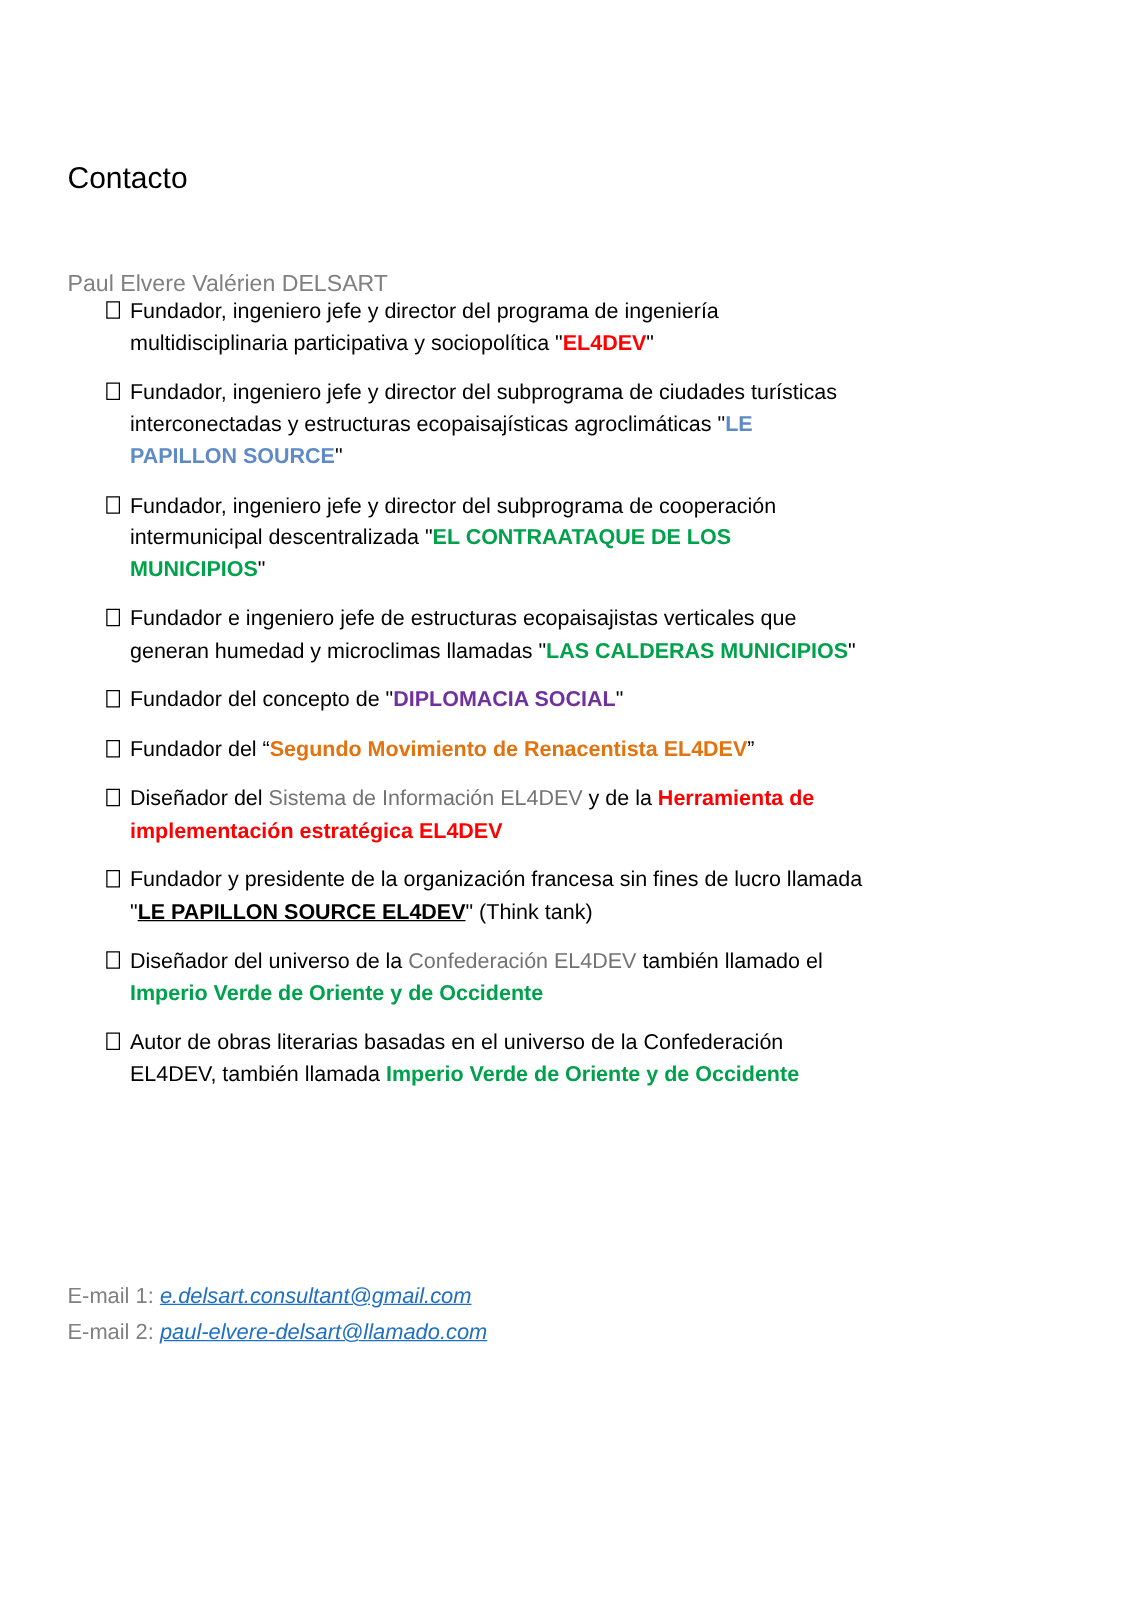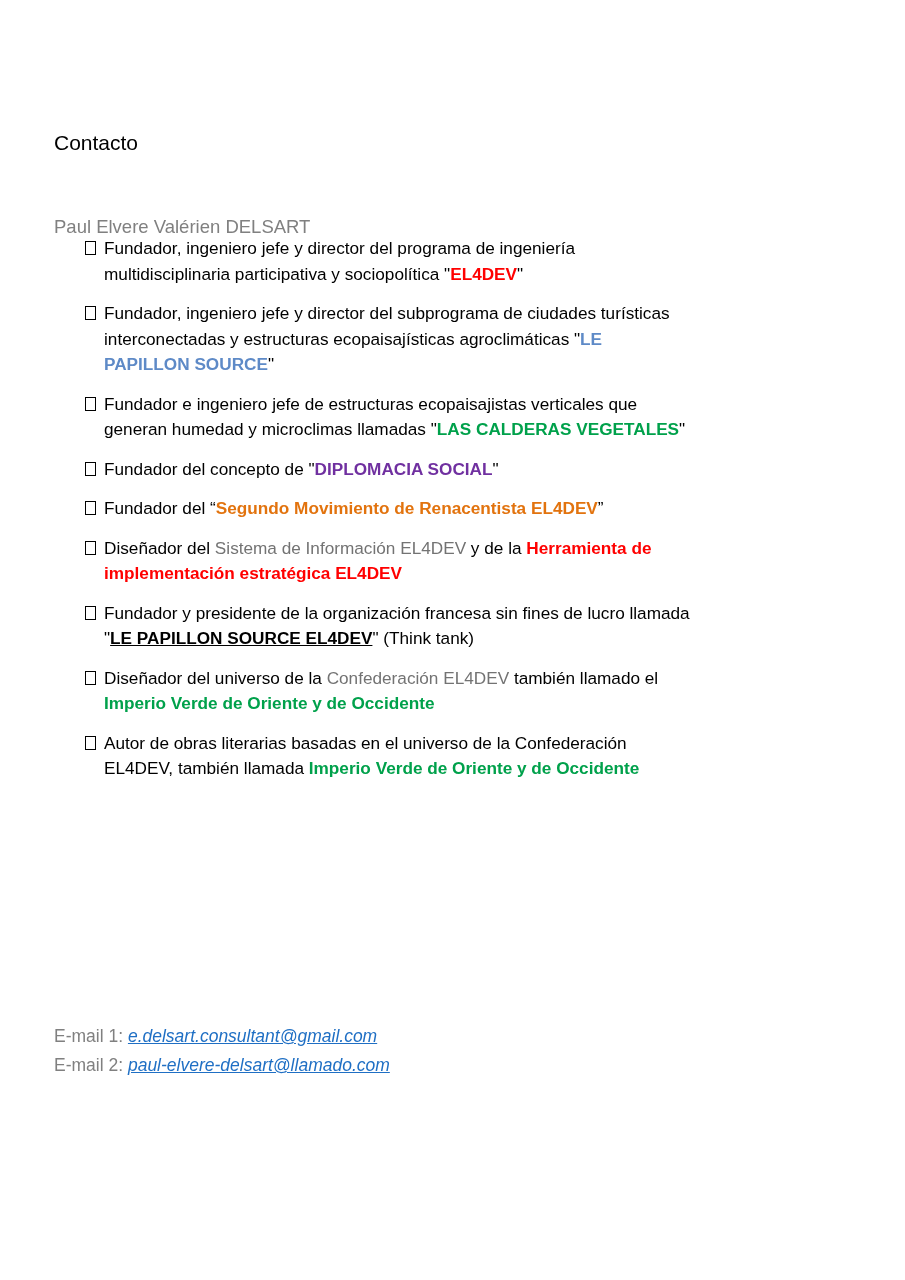--- a/index.html
+++ b/index.html
@@ -22,21 +22,21 @@
     box-sizing: border-box;
     padding: 0;
     overflow: hidden;
   }
 
   
   .doc-heading {
     position: absolute;
     left: 54px;
     top: 131px;
-    font-size: 21px;
+    font-size: 24px;
     line-height: 24px;
     color: #000000;
     white-space: nowrap;
   }
   .doc-subheading {
     position: absolute;
     left: 54px;
     top: 187px;
     font-size: 18.5px;
     line-height: 24px;
@@ -106,21 +106,22 @@
 
 <div class="page">
 
   <div class="doc-heading">Contacto</div>
 
   <div class="doc-subheading">Paul Elvere Valérien DELSART</div>
 
   <div class="bullet-list" id="bullet-list">
       <div class="bullet-item"><span class="bullet-box"></span><span>Fundador, ingeniero jefe y director del programa de ingeniería multidisciplinaria participativa y sociopolítica "</span><span class="t-red">EL4DEV</span><span>"</span></div>
       <div class="bullet-item"><span class="bullet-box"></span><span>Fundador, ingeniero jefe y director del subprograma de ciudades turísticas interconectadas y estructuras ecopaisajísticas agroclimáticas "</span><span class="t-blue">LE PAPILLON SOURCE</span><span>"</span></div>
-      <div class="bullet-item"><span class="bullet-box"></span><span>Fundador e ingeniero jefe de estructuras ecopaisajistas verticales que generan humedad y microclimas llamadas "</span><span class="t-green">LAS CALDERAS VEGETALES</span><span>"</span></div>
+      <div class="bullet-item"><span class="bullet-box"></span><span>Fundador, ingeniero jefe y director del subprograma de cooperación intermunicipal descentralizada "</span><span class="t-green">EL CONTRAATAQUE DE LOS MUNICIPIOS</span><span>"</span></div>
+      <div class="bullet-item"><span class="bullet-box"></span><span>Fundador e ingeniero jefe de estructuras ecopaisajistas verticales que generan humedad y microclimas llamadas "</span><span class="t-green">LAS CALDERAS MUNICIPIOS</span><span>"</span></div>
       <div class="bullet-item"><span class="bullet-box"></span><span>Fundador del concepto de "</span><span class="t-purple">DIPLOMACIA SOCIAL</span><span>"</span></div>
       <div class="bullet-item"><span class="bullet-box"></span><span>Fundador del “</span><span class="t-orange">Segundo Movimiento de Renacentista EL4DEV</span><span>”</span></div>
       <div class="bullet-item"><span class="bullet-box"></span><span>Diseñador del </span><span class="t-bold">Sistema de Información EL4DEV</span><span> y de la </span><span class="t-red">Herramienta de implementación estratégica EL4DEV</span></div>
       <div class="bullet-item"><span class="bullet-box"></span><span>Fundador y presidente de la organización francesa sin fines de lucro llamada "</span><span class="t-bold-ul">LE PAPILLON SOURCE EL4DEV</span><span>" (Think tank)</span></div>
       <div class="bullet-item"><span class="bullet-box"></span><span>Diseñador del universo de la </span><span class="t-bold">Confederación EL4DEV</span><span> también llamado el </span><span class="t-green">Imperio Verde de Oriente y de Occidente</span></div>
       <div class="bullet-item"><span class="bullet-box"></span><span>Autor de obras literarias basadas en el universo de la Confederación EL4DEV, también llamada </span><span class="t-green">Imperio Verde de Oriente y de Occidente</span></div>
     </div>
 
   <div class="email-block" id="email-block">
       <div class="email-row"><span class="email-label">E-mail 1:</span> <span class="email-link">e.delsart.consultant@gmail.com</span></div>

